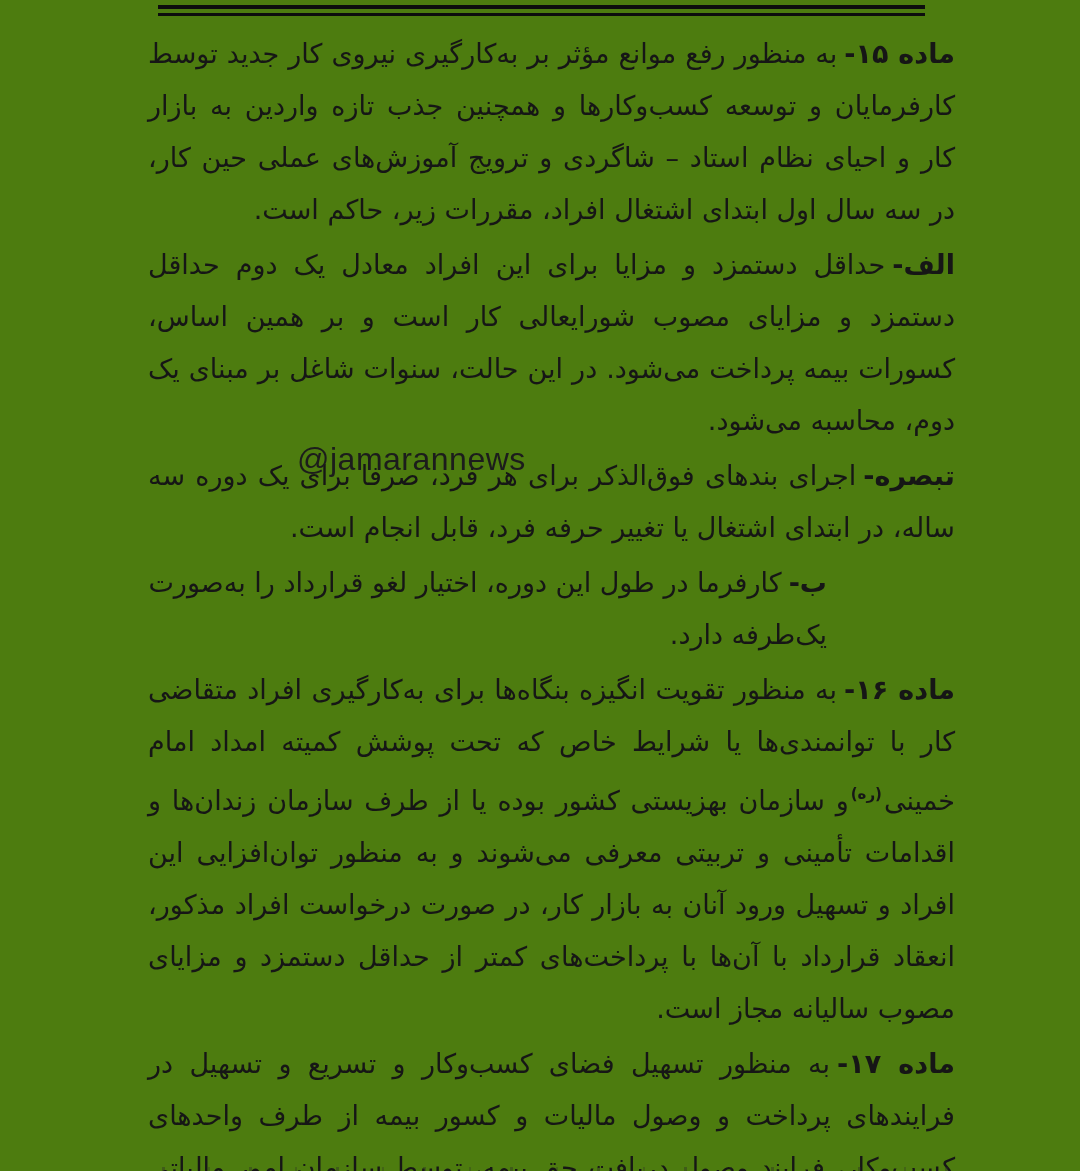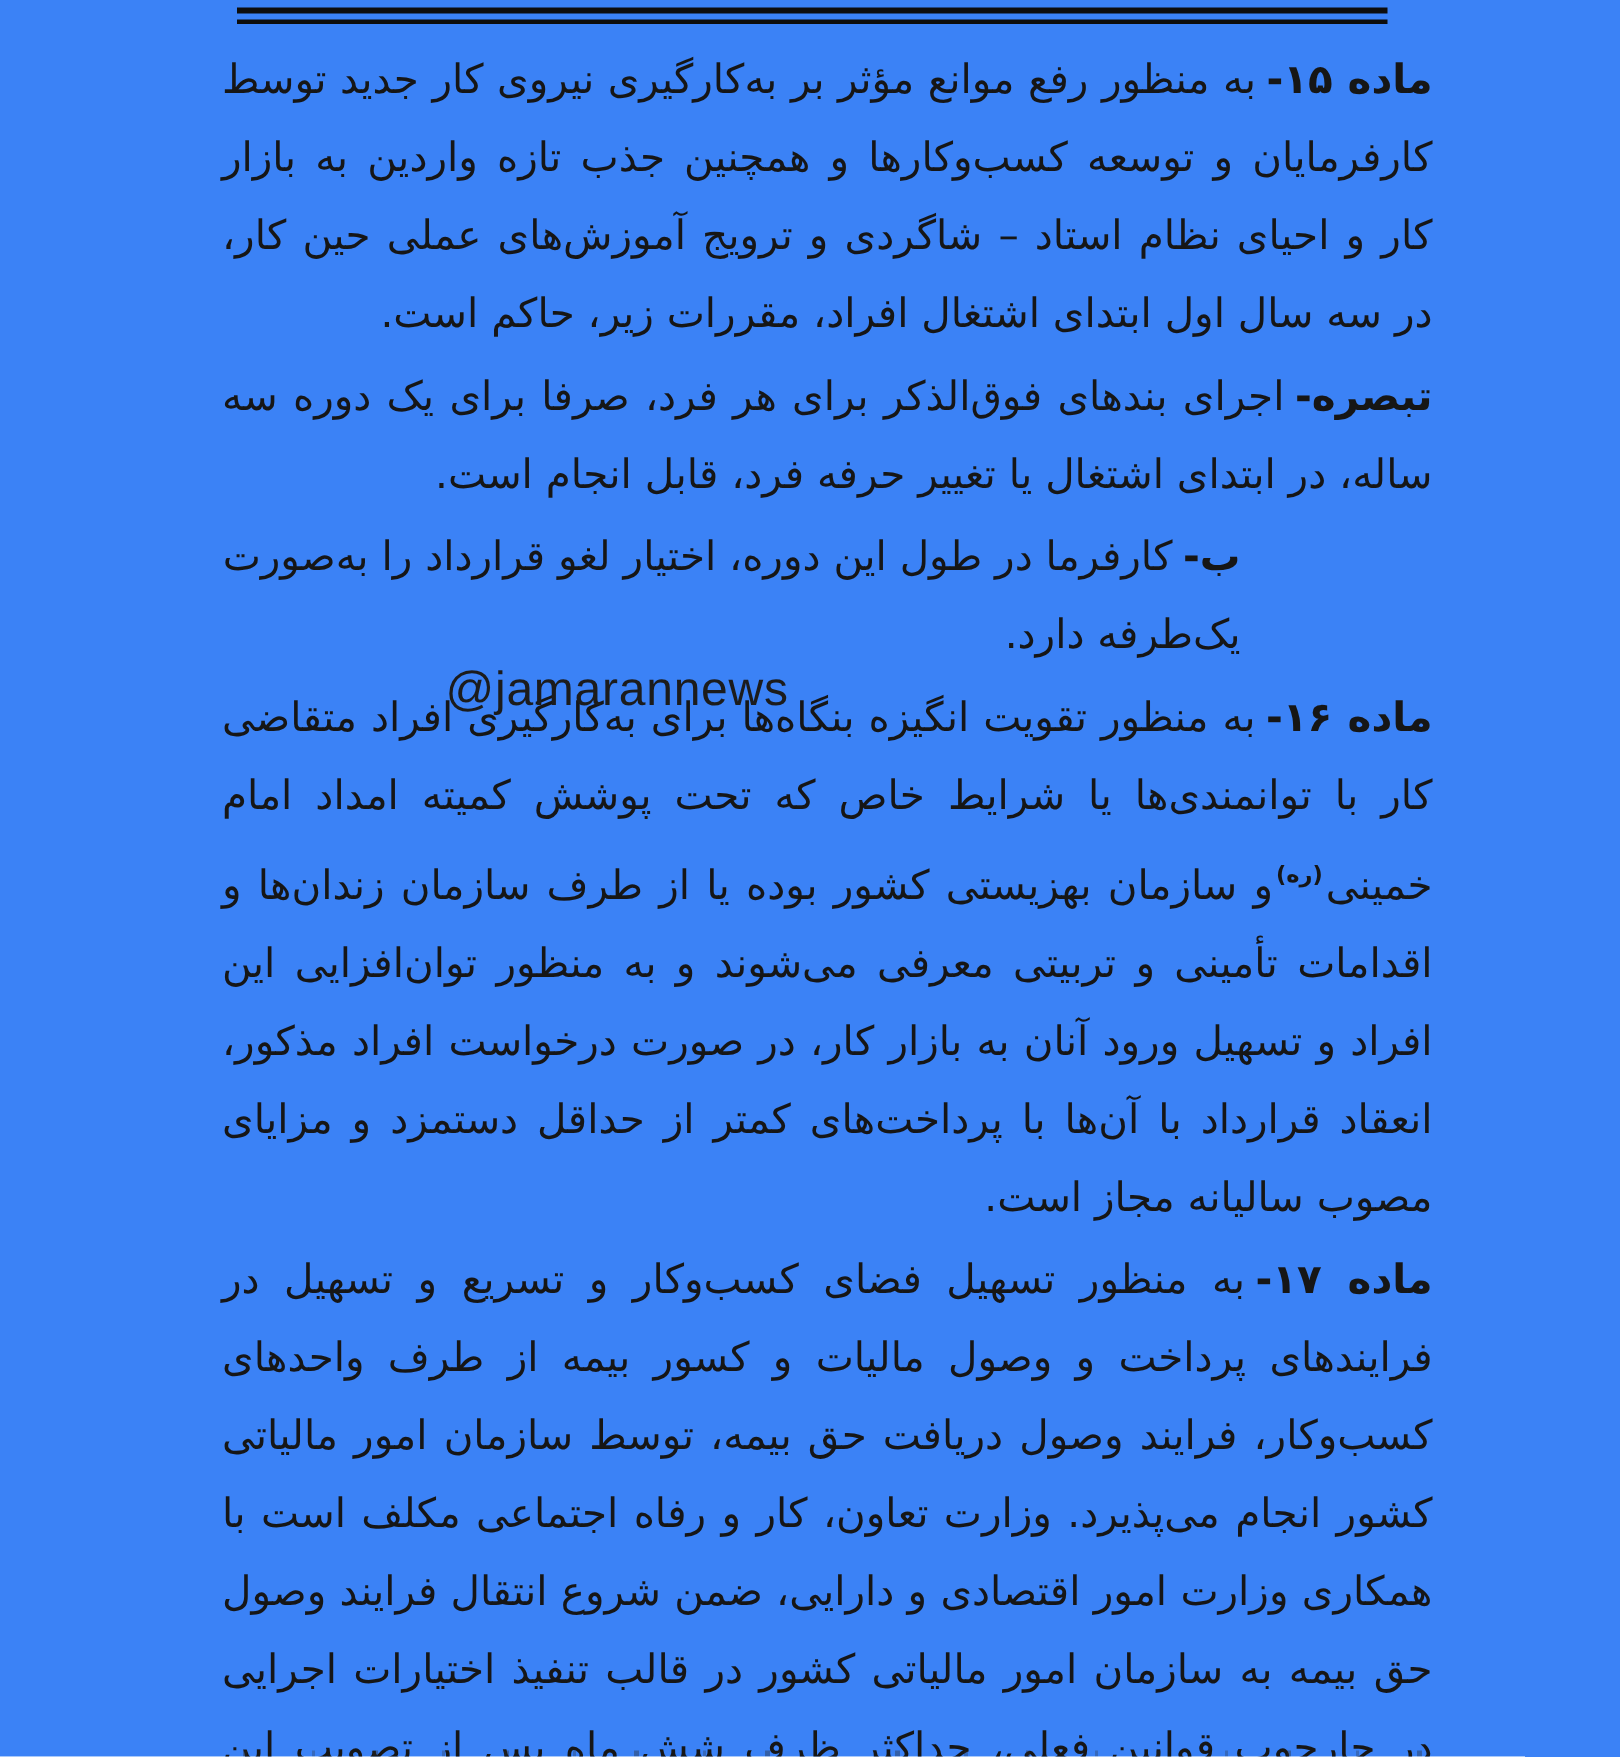--- a/index.html
+++ b/index.html
@@ -10,21 +10,21 @@
   body {
     width: 1080px;
     height: 1171px;
     position: relative;
     overflow: hidden;
     font-family: "DejaVu Sans", sans-serif;
   }
   .page {
     position: absolute;
     inset: 0;
-    background: #3b82f6;
+    background: #4d7c0f;
   }
   
   .top-rule {
     position: absolute;
     top: 5px;
     left: 158px;
     width: 767px;
     height: 4px;
     border-top: 4px solid #0d0d0d;
     border-bottom: 3px solid #0d0d0d;
@@ -90,20 +90,21 @@
 <body>
 
 <div class="page">
 
   <div class="top-rule"></div>
 
   <div class="content" dir="rtl">
 
     <p class="para"><b class="lead">ماده ۱۵-</b><span>به منظور رفع موانع مؤثر بر به‌کارگیری نیروی کار جدید توسط کارفرمایان و  توسعه کسب‌وکارها و همچنین جذب تازه واردین به بازار کار و احیای نظام استاد – شاگردی و ترویج آموزش‌های عملی حین کار، در سه سال اول ابتدای اشتغال افراد، مقررات زیر، حاکم است.</span></p>
 
+    <p class="para"><b class="lead">الف-</b><span>حداقل دستمزد و مزایا برای این افراد معادل یک دوم حداقل دستمزد و مزایای مصوب شورایعالی کار است و بر همین اساس، کسورات بیمه پرداخت می‌شود. در این حالت، سنوات شاغل بر مبنای یک دوم، محاسبه می‌شود.</span></p>
 
     <p class="para"><b class="lead">تبصره-</b><span>اجرای بندهای فوق‌الذکر برای هر فرد، صرفا برای یک دوره سه ساله، در ابتدای اشتغال یا تغییر حرفه فرد، قابل انجام است.</span></p>
 
     <p class="para single-indented"><b class="lead">ب-</b><span>کارفرما در طول این دوره، اختیار لغو قرارداد را به‌صورت یک‌طرفه دارد.</span></p>
 
     <p class="para"><b class="lead">ماده ۱۶-</b><span>به منظور تقویت انگیزه بنگاه‌ها برای به‌کارگیری افراد متقاضی کار با توانمندی‌ها یا شرایط خاص که تحت پوشش کمیته امداد امام خمینی</span><span class="sup">(ره)</span><span>و سازمان بهزیستی کشور بوده یا از طرف سازمان زندان‌ها و اقدامات تأمینی و تربیتی معرفی می‌شوند و به منظور توان‌افزایی این افراد و تسهیل ورود آنان به بازار کار، در صورت درخواست افراد مذکور، انعقاد قرارداد با آن‌ها با پرداخت‌های کمتر از حداقل دستمزد و مزایای مصوب سالیانه مجاز است.</span></p>
 
     <p class="para"><b class="lead">ماده ۱۷-</b><span>به منظور تسهیل فضای کسب‌وکار و تسریع و تسهیل در فرایندهای پرداخت و وصول مالیات و کسور بیمه از طرف واحدهای کسب‌وکار، فرایند وصول دریافت حق بیمه، توسط سازمان امور مالیاتی کشور انجام می‌پذیرد. وزارت تعاون، کار و رفاه اجتماعی مکلف است با همکاری وزارت امور اقتصادی و دارایی، ضمن شروع انتقال فرایند وصول حق بیمه به سازمان امور مالیاتی کشور در قالب تنفیذ اختیارات اجرایی در چارچوب قوانین فعلی، حداکثر ظرف شش ماه پس از تصویب این قانون ترتیبات قانونی لازم جهت انتقال کامل این فرایند را انجام دهد. از ابتدای سال دوم برنامه، وصول حق بیمه سازمان تامین اجتماعی، صرفا توسط سازمان امور مالیاتی کشور مجاز خواهد بود.</span></p>
 
   </div>

